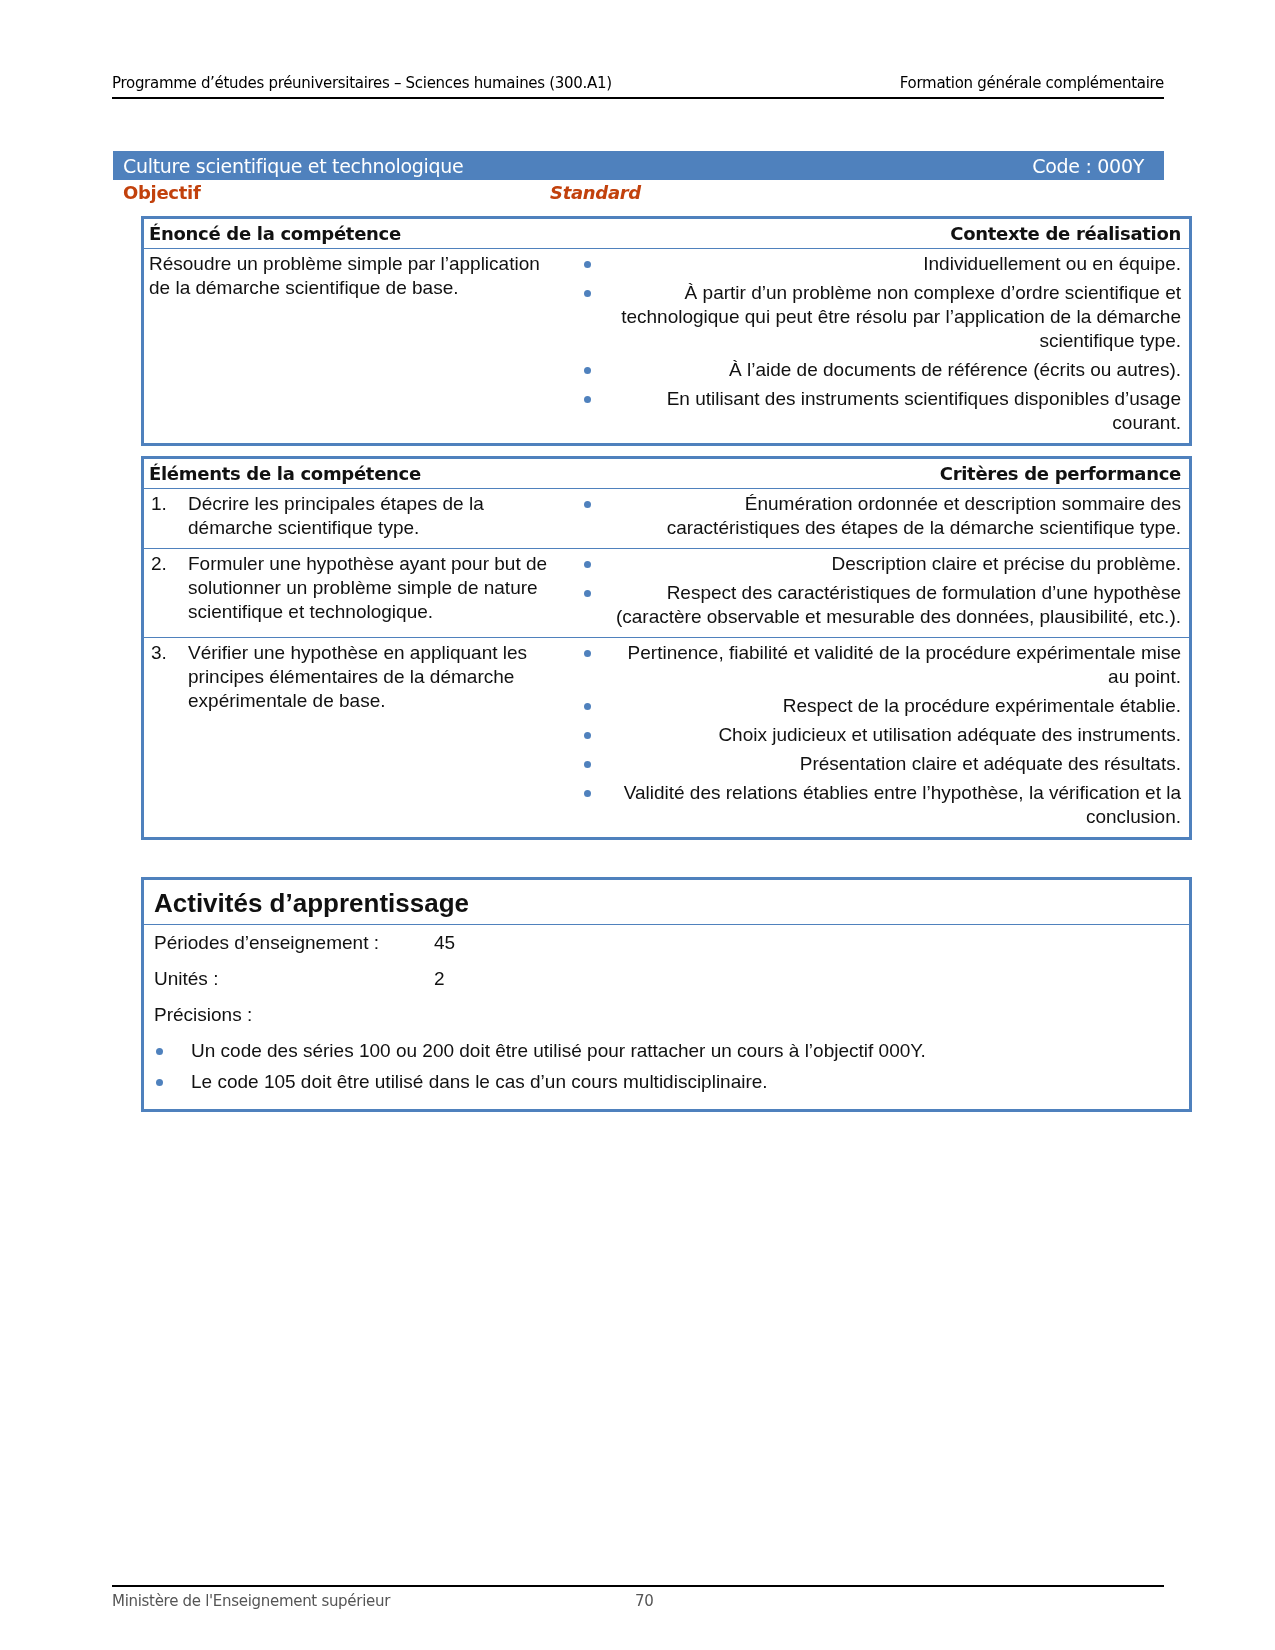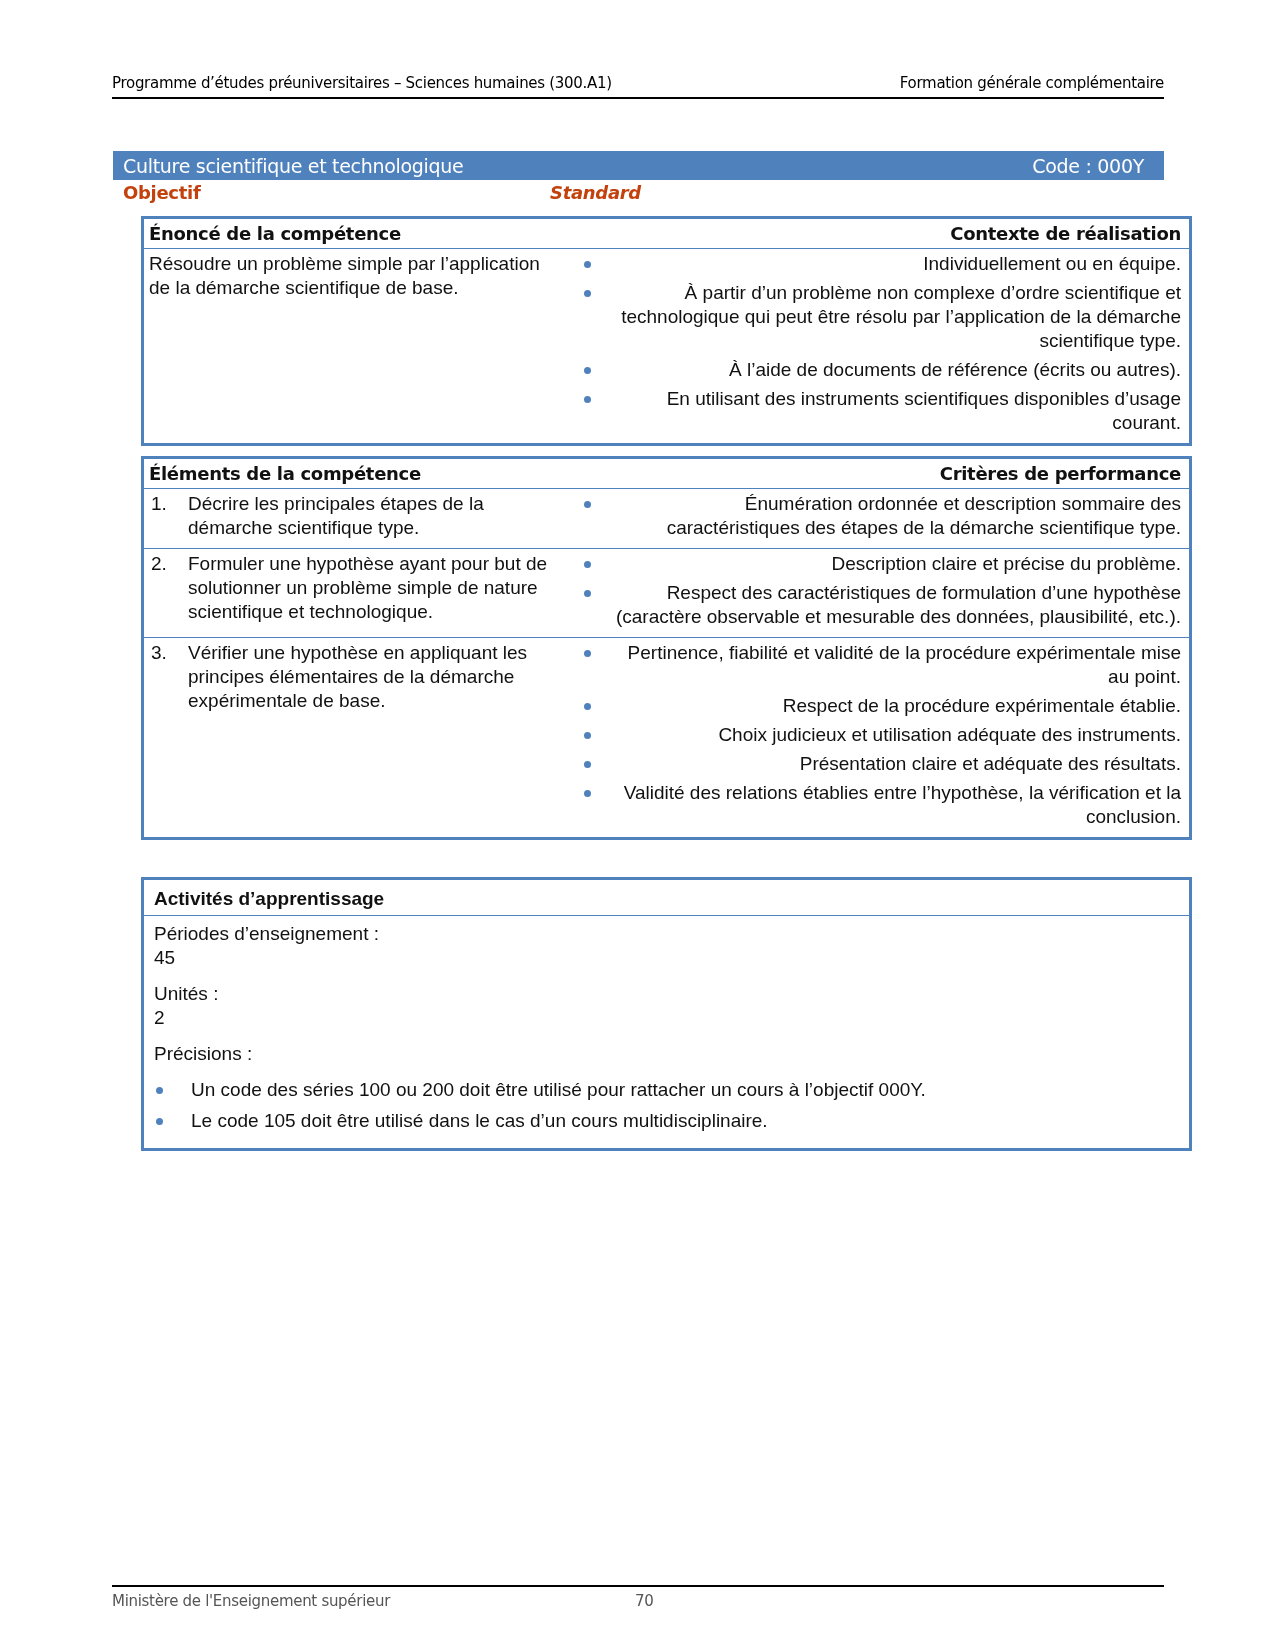--- a/index.html
+++ b/index.html
@@ -43,23 +43,23 @@
   ul.bl { list-style: none; margin: 0; padding: 0; }
   ul.bl li { position: relative; padding-left: 37px; margin-bottom: 5px; font-size: 19px; line-height: 24px; }
   ul.bl li:last-child { margin-bottom: 0; }
   ul.bl li .dot {
     position: absolute; left: 6px; top: 9px; width: 7px; height: 7px;
     border-radius: 50%; background: #4f81bd;
   }
   .num { display: flex; font-size: 19px; line-height: 24px; }
   .num .n { width: 37px; flex: none; padding-left: 2px; }
 
-  .act-head { font-weight: bold; font-size: 19px; padding: 8px 10px 5px 10px; }
+  .act-head { font-weight: bold; font-size: 26px; padding: 8px 10px 5px 10px; }
   .act-body { border-top: 1px solid #4f81bd; padding: 6px 10px 8px 10px; font-size: 19px; line-height: 24px; }
-  .kv { display: flex; margin-bottom: 12px; flex-direction: column; }
+  .kv { display: flex; margin-bottom: 12px; }
   .kv .k { width: 280px; }
   .act-body ul.bl li { padding-left: 37px; margin-bottom: 7px; }
   .act-body ul.bl li .dot { left: 2px; }
 
   .page-footer {
     position: absolute; left: 112px; top: 1585px; width: 1052px;
     border-top: 2px solid #000; font-size: 15px; color: #555;
     font-family: "DejaVu Sans", sans-serif; letter-spacing: -0.3px;
   }
   .page-footer .l { position: absolute; left: 0; top: 5px; }

